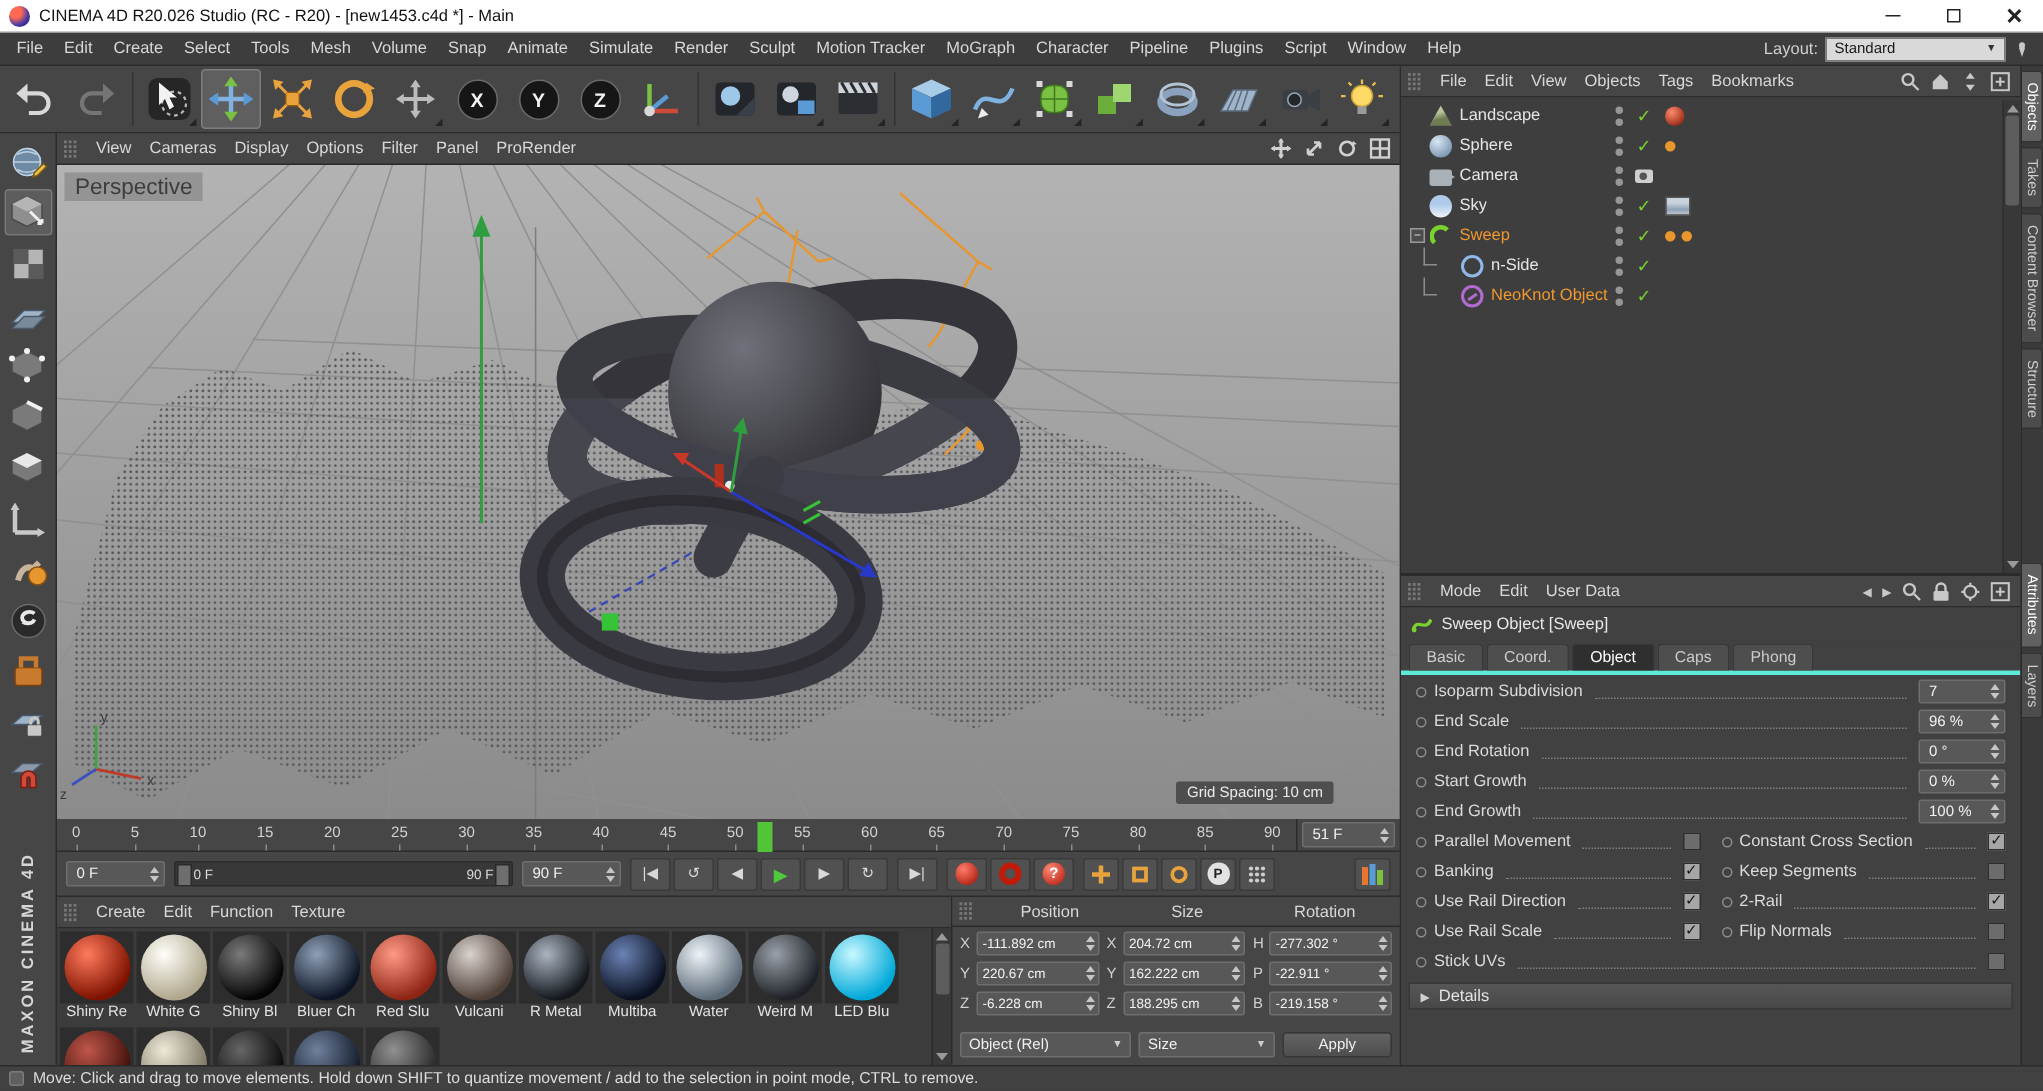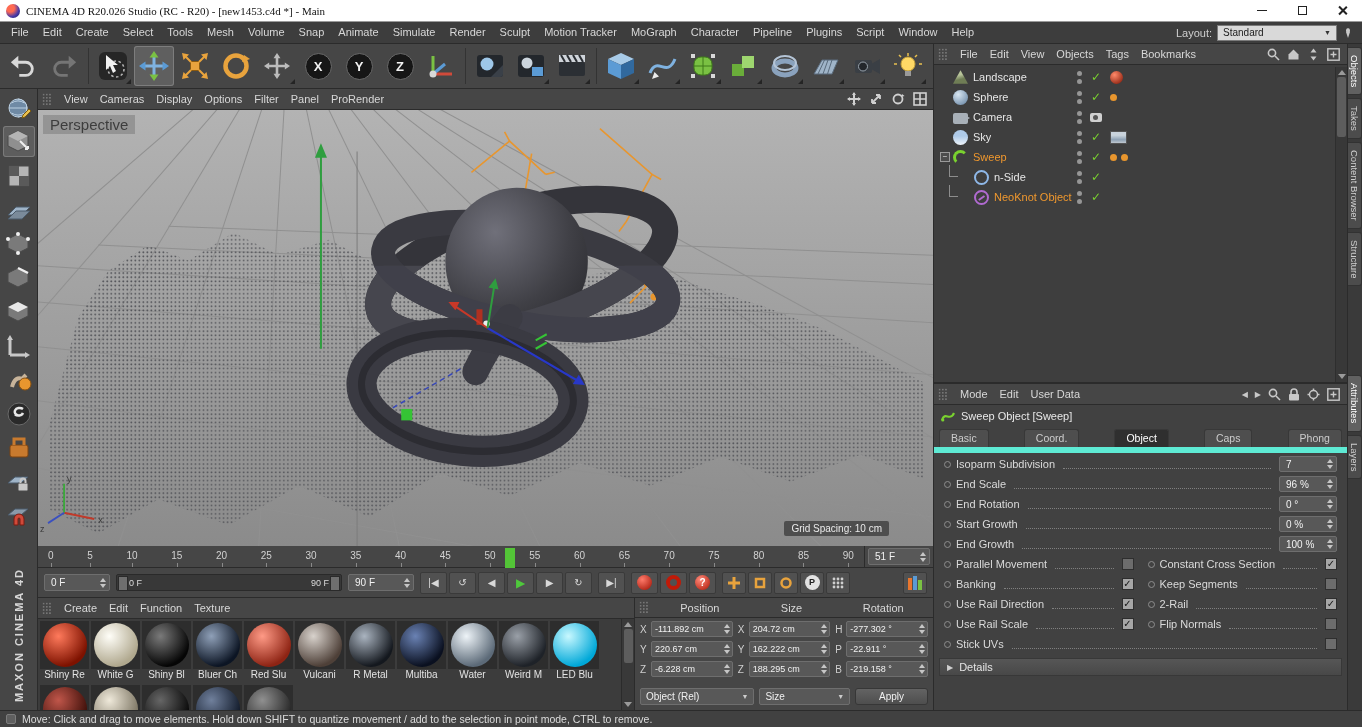--- a/index.html
+++ b/index.html
@@ -1,21 +1,21 @@
 <!DOCTYPE html>
 <html><head>
 <meta charset="utf-8">
 <style>
   *{box-sizing:border-box;margin:0;padding:0;}
   html,body{width:1362px;height:727px;overflow:hidden;}
   body{font-family:"Liberation Sans","DejaVu Sans",sans-serif;font-size:11px;color:#d4d4d4;background:#414141;}
   .app{display:flex;flex-direction:column;width:1362px;height:727px;}
 
   
-  .titlebar{height:22px;flex:none;background:#ffffff;color:#111;display:flex;align-items:center;gap:6px;padding-left:6px;border-bottom:1px solid #9a9a9a;font-family:Liberation Serif, serif;}
+  .titlebar{height:22px;flex:none;background:#ffffff;color:#111;display:flex;align-items:center;gap:6px;padding-left:6px;border-bottom:1px solid #9a9a9a;}
   .app-logo{width:14px;height:14px;border-radius:50%;background:radial-gradient(circle at 32% 30%,#ff6a52 0 28%,#4a3aa8 62%,#1a1450);}
   .title-text{font-size:11px;color:#111;}
   .win-controls{margin-left:auto;display:flex;height:100%;}
   .win-btn{width:40px;height:100%;display:flex;align-items:center;justify-content:center;position:relative;}
   .glyph-min{width:10px;height:1px;background:#222;display:block;}
   .glyph-max{width:9px;height:9px;border:1px solid #222;display:block;}
   .glyph-close{width:11px;height:11px;position:relative;display:block;}
   .glyph-close::before,.glyph-close::after{content:"";position:absolute;left:5px;top:0;width:1.5px;height:11px;background:#222;}
   .glyph-close::before{transform:rotate(45deg);}
   .glyph-close::after{transform:rotate(-45deg);}
@@ -156,21 +156,21 @@
   [data-tag="red-ball"]{width:13px;height:13px;border-radius:50%;background:radial-gradient(circle at 35% 30%,#ff8a6a,#7a1000);}
   [data-tag="orange-dot"]{width:7px;height:7px;border-radius:50%;background:#e8962e;}
   [data-tag="orange-dots"]{width:7px;height:7px;border-radius:50%;background:#e8962e;box-shadow:11px 0 0 #e8962e;}
   [data-tag="sky-thumb"]{width:17px;height:13px;border:1px solid #555;background:linear-gradient(#c9d3dc 30%,#8da1b4 70%,#c0c8d0);}
 
   .attr{flex:1;display:flex;flex-direction:column;min-height:0;}
   .attr-menu-icons{margin-left:auto;display:flex;gap:7px;align-items:center;padding-right:3px;color:#c8c8c8;}
   .nav-tri{font-size:8px;color:#c8c8c8;}
   .attr-title{height:22px;flex:none;display:flex;align-items:center;gap:6px;padding:0 7px;background:#414141;}
   .attr-title-text{color:#e8e8e8;}
-  .attr-tabs{flex:none;display:flex;gap:2px;padding:2px 5px 0 5px;border-bottom:6px solid #5eead4;background:#414141;justify-content:space-between;}
+  .attr-tabs{flex:none;display:flex;gap:2px;padding:2px 5px 0 5px;border-bottom:3px solid #5eead4;background:#414141;}
   .attr-tab{padding:2px 11px 3px;background:#4e4e4e;border:1px solid #383838;border-bottom:none;border-radius:3px 3px 0 0;color:#cccccc;font-size:10.5px;}
   .attr-tab.active{background:#2f2f2f;color:#ffffff;}
   .attr-section{height:18px;flex:none;margin:4px 5px 2px;background:linear-gradient(#565656,#484848);border:1px solid #383838;display:flex;align-items:center;padding:0 6px;font-weight:bold;color:#ececec;}
   .prop-area{padding:1px 10px 0 10px;}
   .prop-row{height:20px;display:flex;align-items:center;gap:5px;}
   .key-dot{width:7px;height:7px;border:1px solid #8d8d8d;border-radius:50%;flex:none;}
   .prop-label{color:#dadada;white-space:nowrap;}
   .leader{flex:1;border-bottom:1px dotted #808080;height:10px;margin:0 3px;}
   .prop-field{width:58px;flex:none;height:16px;font-size:10px;}
   .checks{padding:0 10px;}

